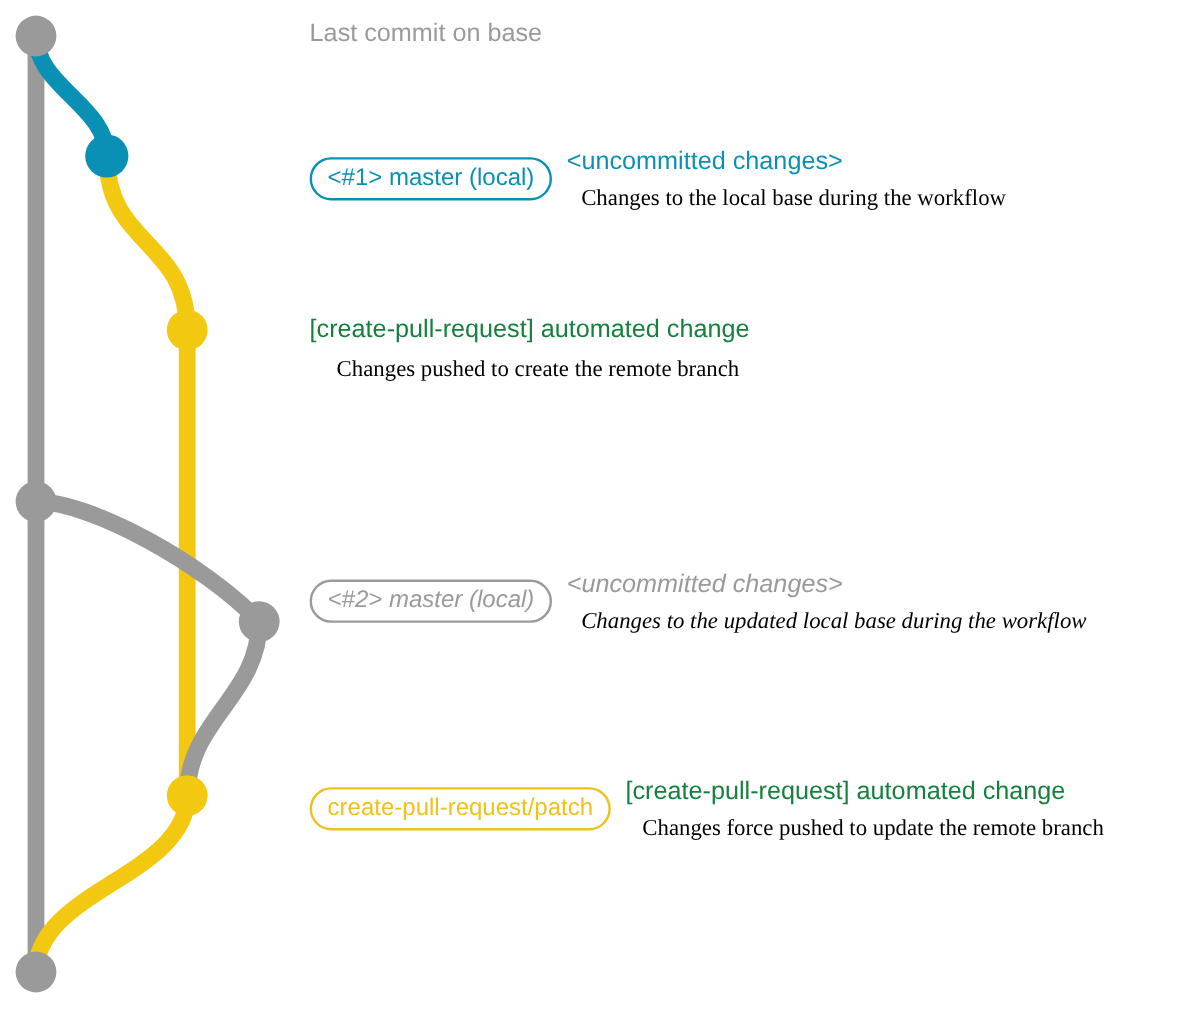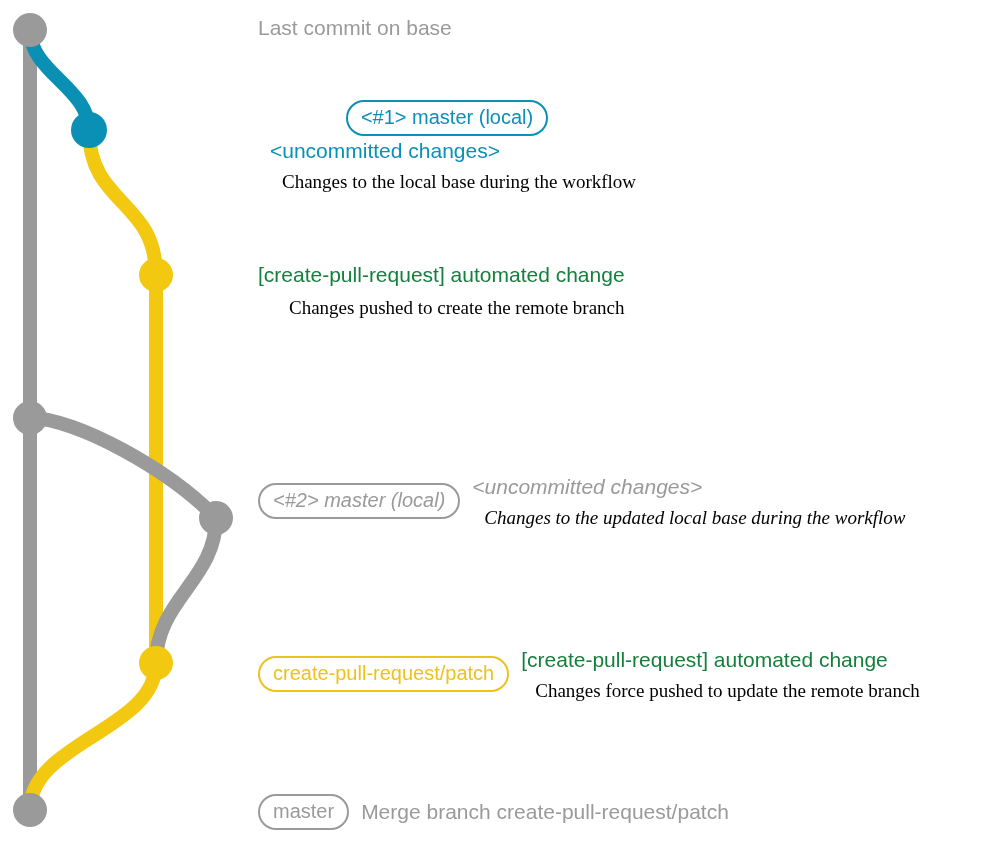--- a/index.html
+++ b/index.html
@@ -30,21 +30,21 @@
     position: absolute;
     left: 0;
     top: 0;
     width: 988px;
     height: 843px;
   }
 
   .row {
     position: absolute;
     display: flex;
-    align-items: flex-end;
+    align-items: center;
   }
 
   .pill {
     display: inline-block;
     border: 2px solid #9a9a9a;
     border-radius: 18px;
     padding: 4px 13px 5px 13px;
     font-size: 20px;
     line-height: 23px;
     color: #9a9a9a;
@@ -111,21 +111,21 @@
   <circle cx="156" cy="663" r="17" fill="#f2c811"></circle>
   <circle cx="30" cy="810" r="17" fill="#9a9a9a"></circle>
 </svg>
 
 <div class="rows">
 
   <div class="row" style="left:258px; top:15px;">
     <span class="headline-only">Last commit on base</span>
   </div>
 
-  <div class="row with-pill" style="left:258px; top:100px;flex-direction:column;">
+  <div class="row with-pill" style="left:258px; top:120px;">
     <span class="pill blue">&lt;#1&gt; master (local)</span>
     <span class="col pill-gap">
       <span class="subject blue">&lt;uncommitted changes&gt;</span>
       <span class="desc" style="margin-left:12px; margin-top:4px;">Changes to the local base during the workflow</span>
     </span>
   </div>
 
   <div class="row col" style="left:258px; top:260px;">
     <span class="subject yellow">[create-pull-request] automated change</span>
     <span class="desc" style="margin-left:14px; margin-top:6px;">Changes pushed to create the remote branch</span>
@@ -141,18 +141,14 @@
   </div>
 
   <div class="row with-pill" style="left:258px; top:645px;">
     <span class="pill yellow">create-pull-request/patch</span>
     <span class="col pill-gap">
       <span class="subject yellow">[create-pull-request] automated change</span>
       <span class="desc" style="margin-left:14px; margin-top:4px;">Changes force pushed to update the remote branch</span>
     </span>
   </div>
 
-  <div class="row with-pill" style="left:258px; top:794px;">
-    <span class="pill gray">master</span>
-    <span class="subject gray pill-gap">Merge branch create-pull-request/patch</span>
-  </div>
 
 </div>
 
 </body></html>

